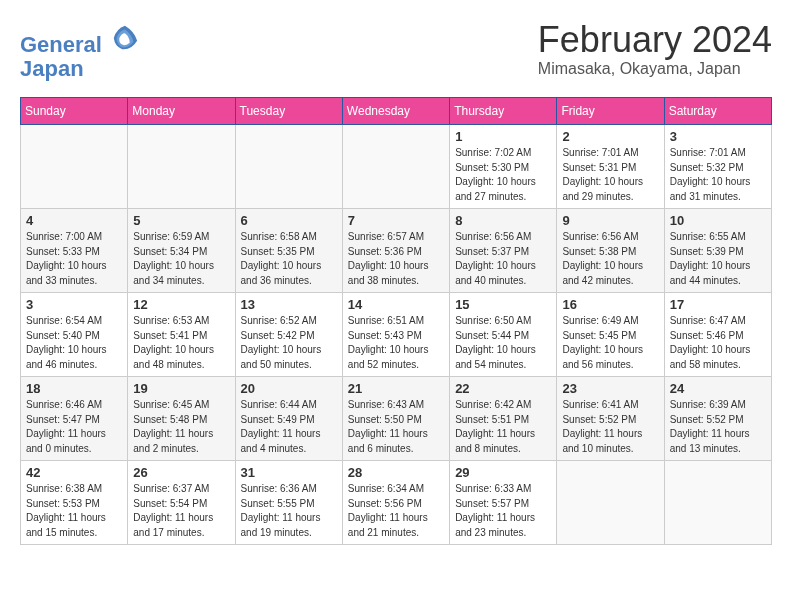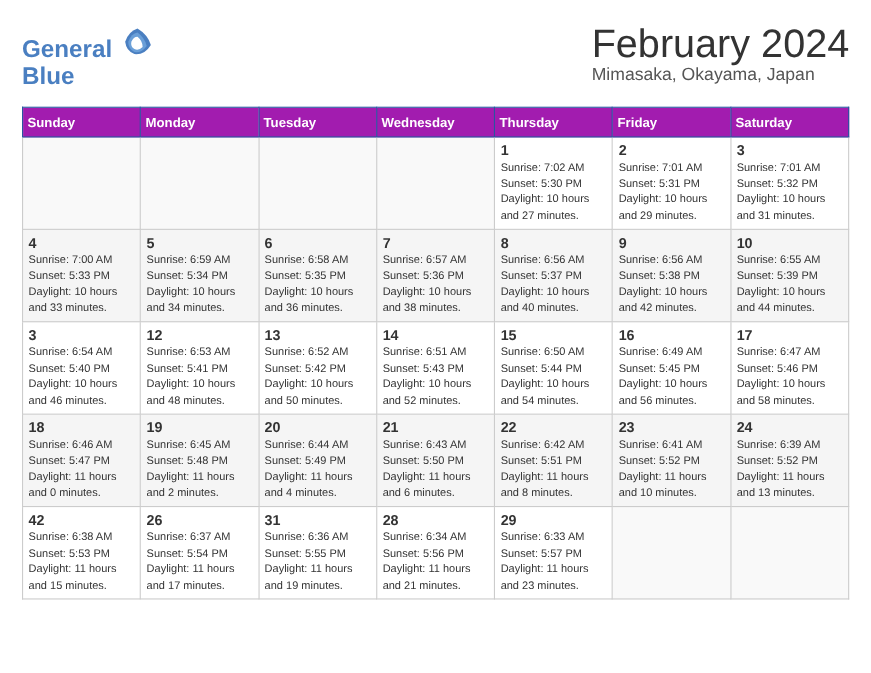--- a/index.html
+++ b/index.html
@@ -48,26 +48,26 @@
     .location-title {
       font-size: 16px;
       color: #555;
     }
     table {
       width: 100%;
       border-collapse: collapse;
       font-size: 11px;
     }
     thead tr th {
-      background-color: #a21caf;
+      background-color: #ec4899;
       color: #fff;
       padding: 6px 4px;
       text-align: left;
       font-size: 12px;
-      font-weight: bold;
+      font-weight: normal;
       border: 1px solid #2a55a0;
     }
     tbody tr td {
       border: 1px solid #ccc;
       vertical-align: top;
       padding: 4px 5px;
       min-height: 80px;
       height: 80px;
       width: 107px;
       background: #fff;
@@ -101,21 +101,21 @@
           <span>General</span>
           <svg class="logo-icon" viewBox="0 0 30 30" xmlns="http://www.w3.org/2000/svg">
             <path d="M15 2 Q25 8 28 18 Q22 28 12 27 Q4 24 3 15 Q6 5 15 2Z" fill="#4a7fc1"></path>
             <path d="M15 6 Q22 11 24 19 Q19 26 12 25 Q6 22 6 15 Q9 7 15 6Z" fill="#6a9fd8"></path>
             <path d="M15 10 Q20 14 20 20 Q16 24 12 22 Q8 20 9 15 Q11 10 15 10Z" fill="#fff"></path>
           </svg>
         </div>
         <div></div>
       </div>
       <div class="logo-text" style="color:#4a7fc1; font-size:22px;">
-        <span>Blue</span>
+        <span>Japan</span>
       </div>
     </div>
   </div>
   <div class="title-area">
     <div class="month-title">February 2024</div>
     <div class="location-title">Mimasaka, Okayama, Japan</div>
   </div>
 </div>
 
 <table>

